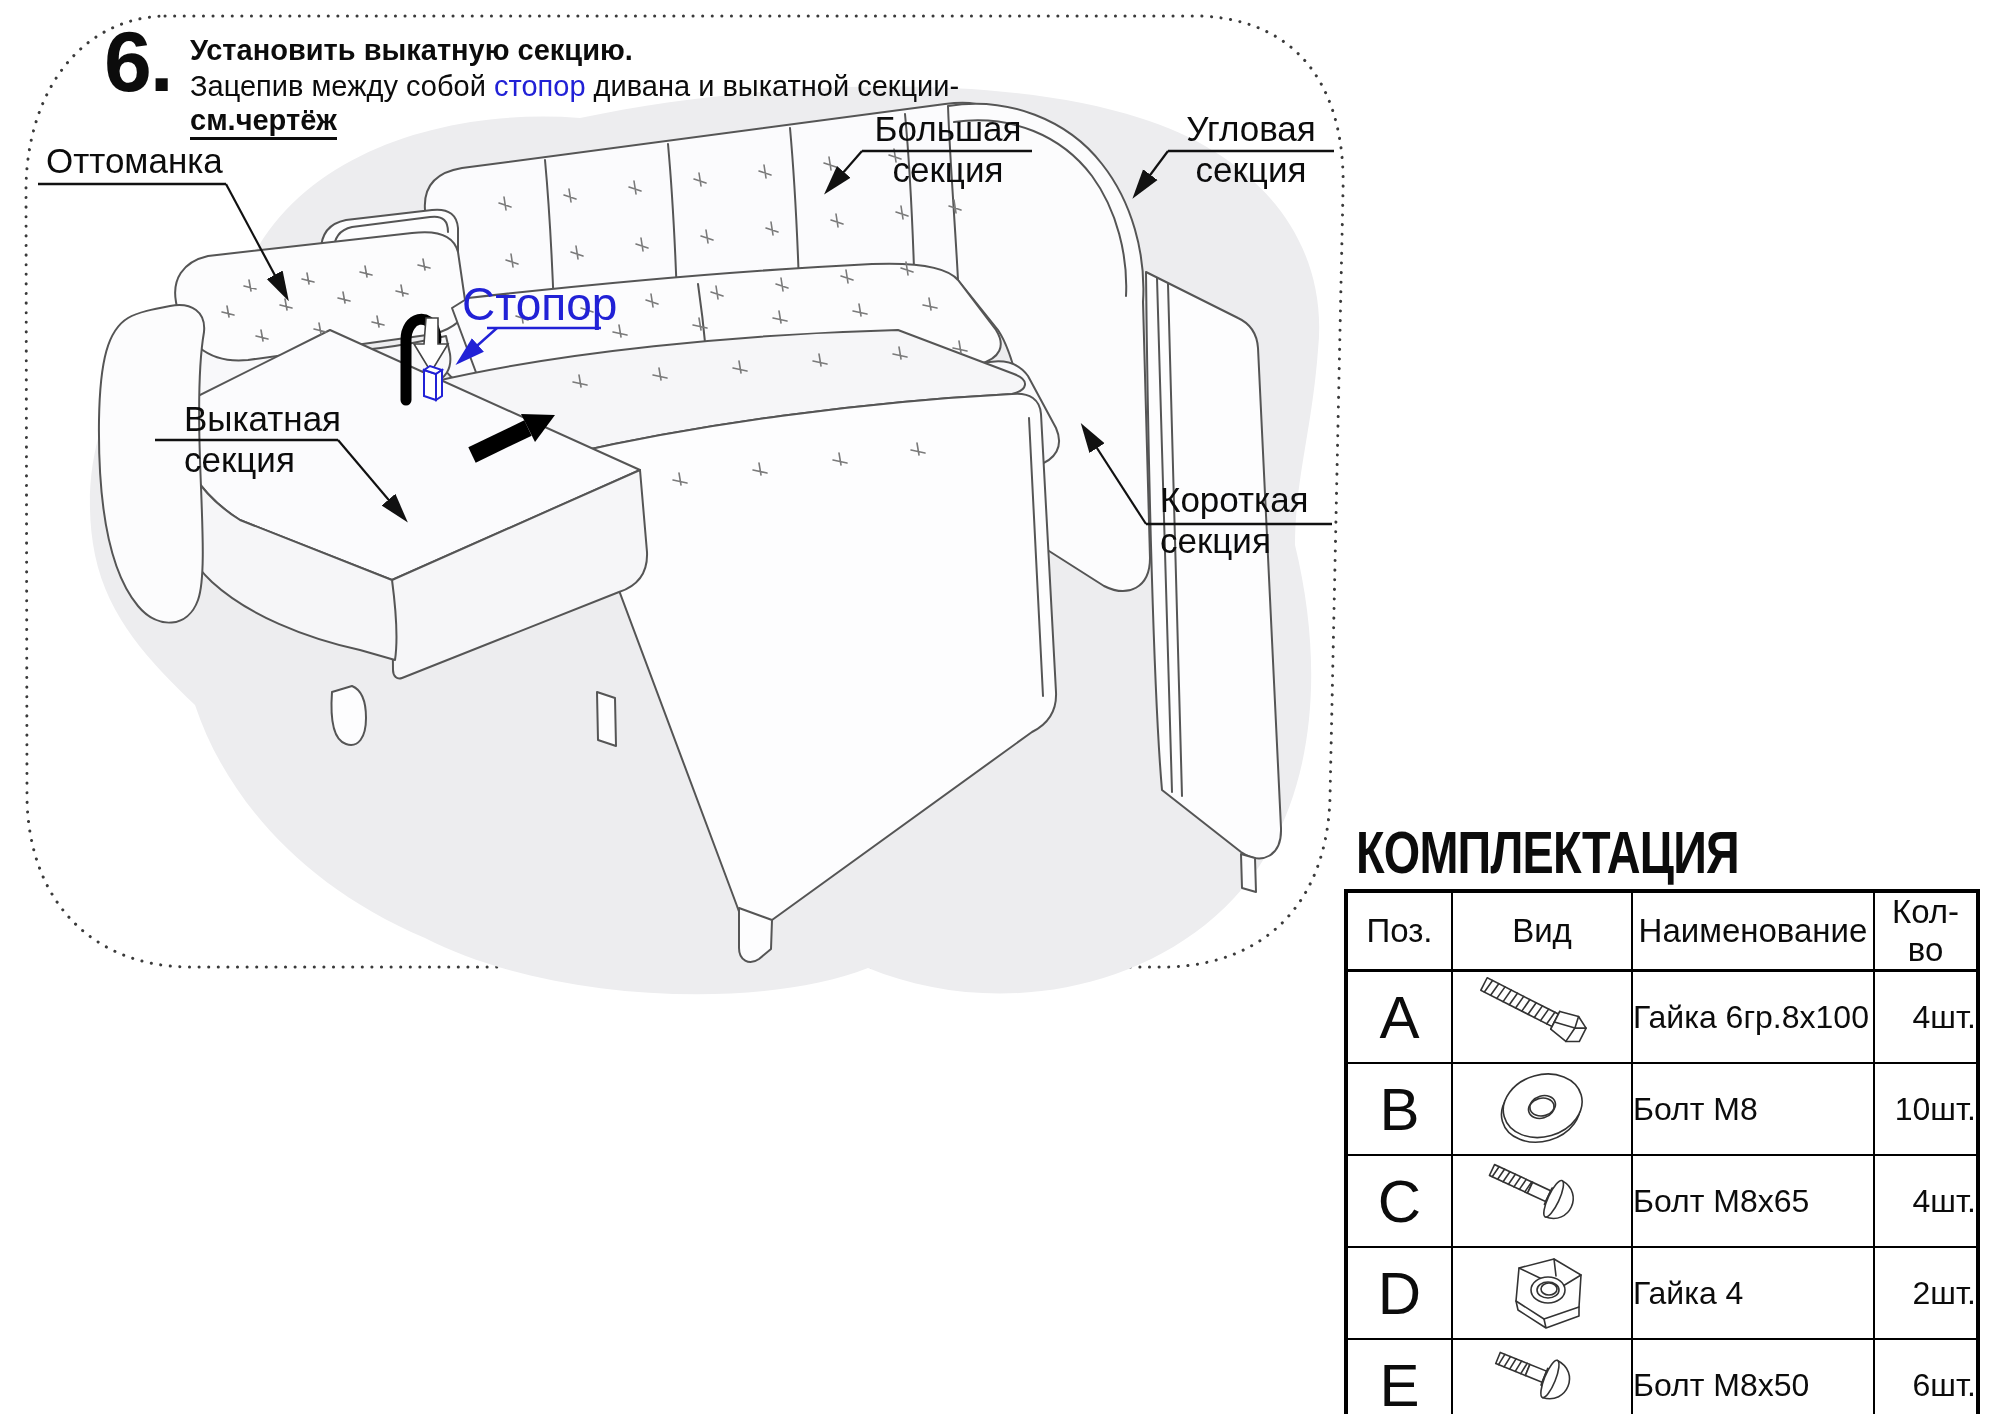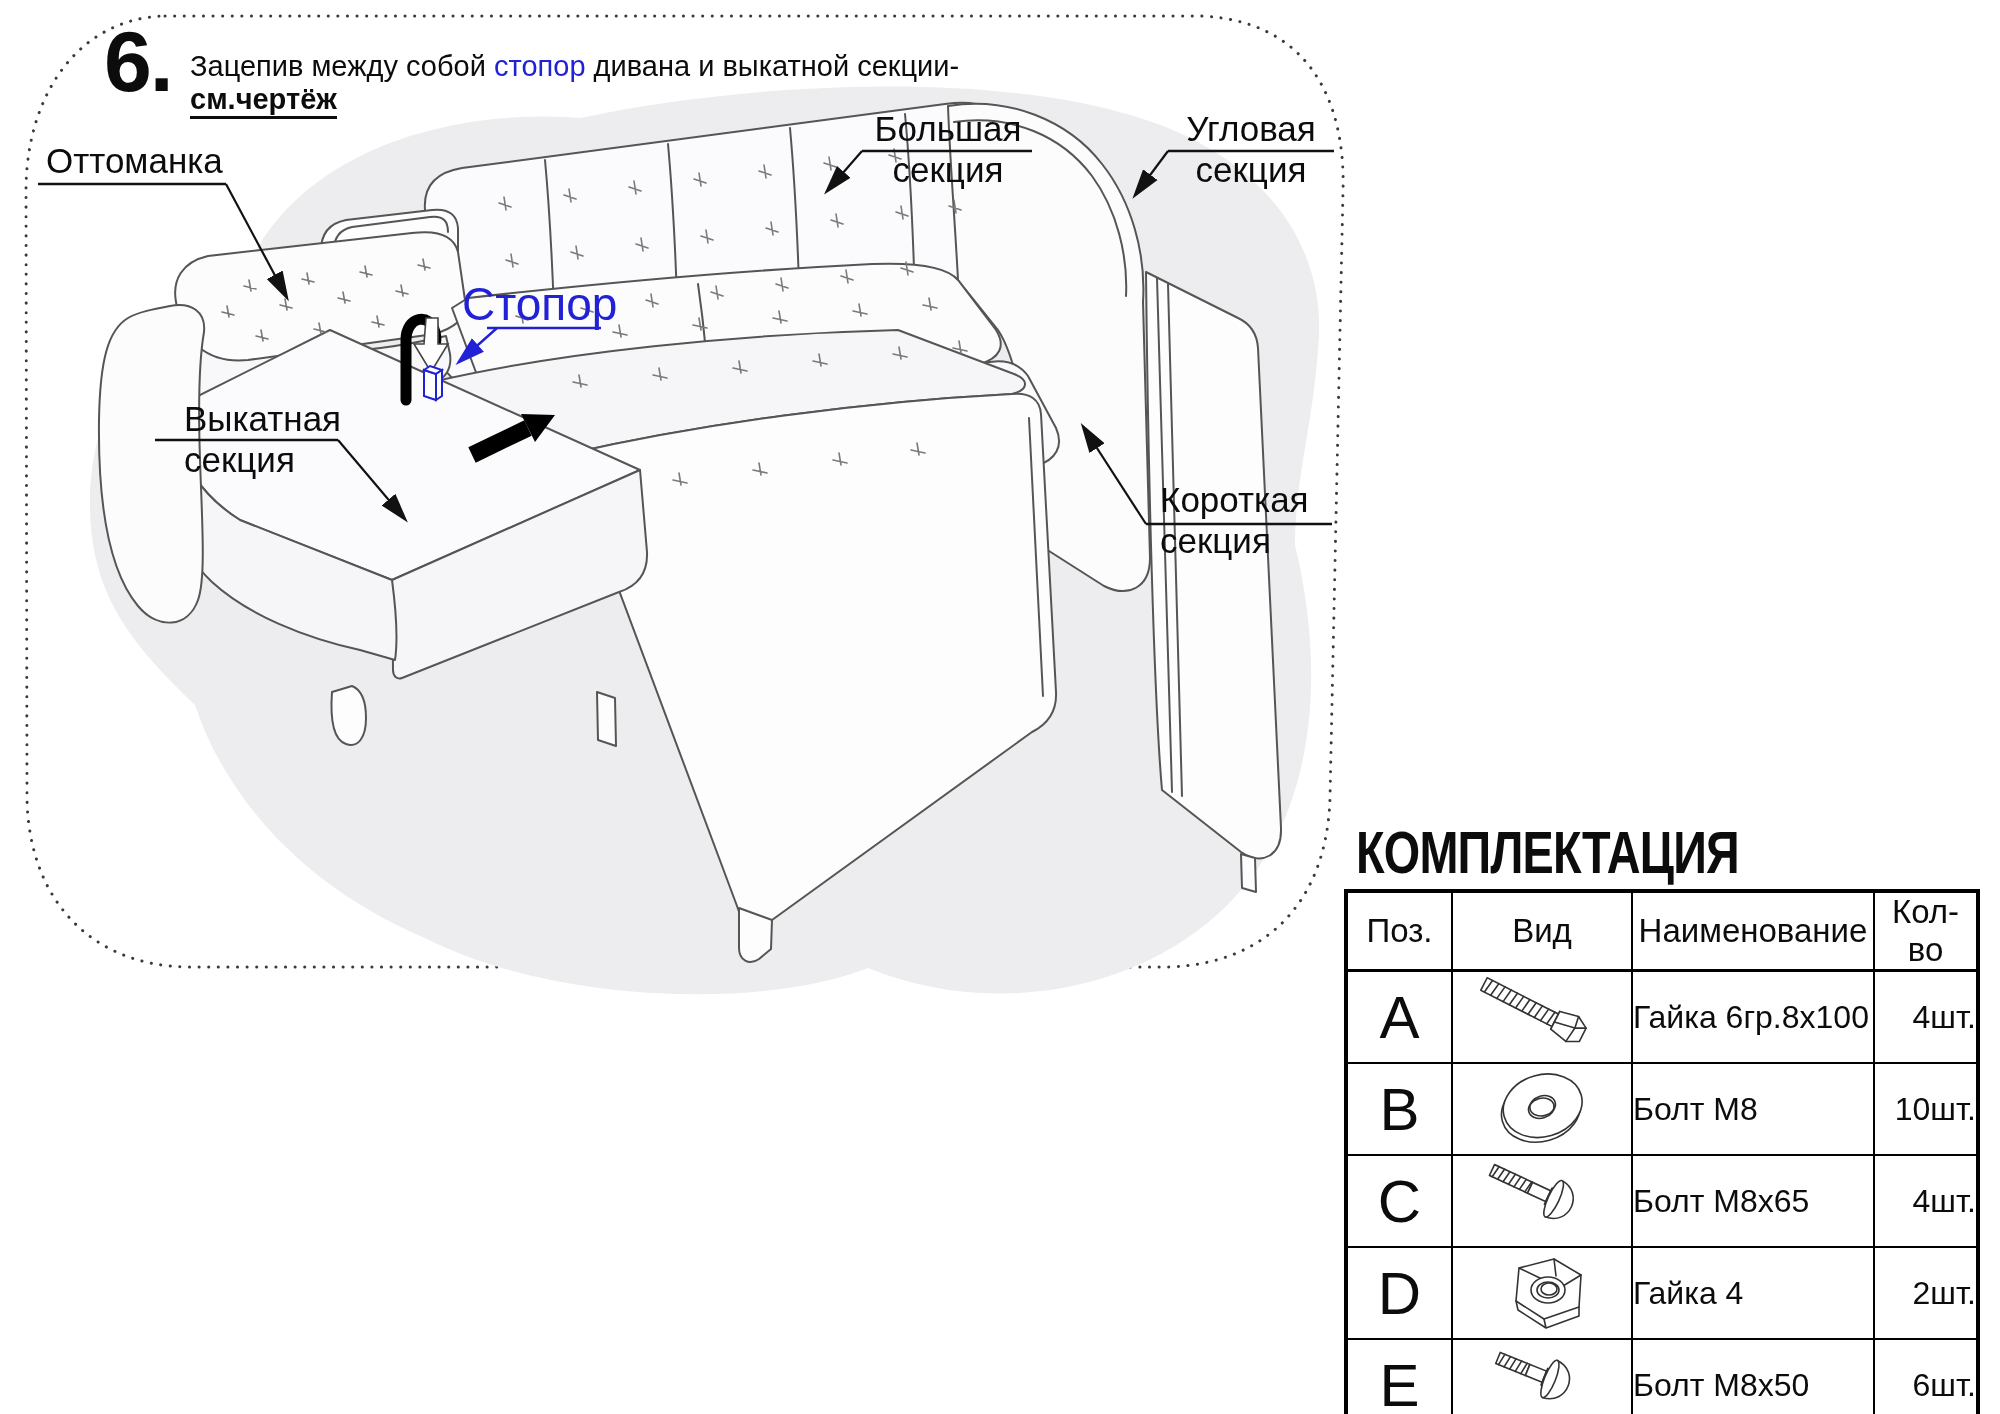--- a/index.html
+++ b/index.html
@@ -3,21 +3,21 @@
 <meta charset="utf-8">
 <style>
   html,body{margin:0;padding:0;background:#fff;}
   body{width:2000px;height:1414px;position:relative;overflow:hidden;
        font-family:"Liberation Sans",sans-serif;color:#0c0c0c;}
   .abs{position:absolute;}
   
   .step-number{left:104px;top:18px;font-size:86px;font-weight:700;line-height:1;letter-spacing:-2px;}
   .step-lines{left:190px;top:34px;width:900px;}
   .step-title{font-size:29px;font-weight:700;line-height:1.15;}
-  .step-body{font-size:29px;font-weight:400;margin-top:16px;line-height:1.15;}
+  .step-body{font-size:29px;font-weight:400;margin-top:3px;line-height:1.15;}
   .blue-text{color:#2121d6;}
   .see-drawing{font-weight:700;border-bottom:3px solid #0c0c0c;padding-bottom:1px;}
   
   svg.scene{left:0;top:0;}
   svg text{font-family:"Liberation Sans",sans-serif;fill:#0c0c0c;}
   .lbl{font-size:35px;}
   .lbl-blue{font-size:46px;fill:#2121d6;}
   .sofa-stroke{stroke:#555;stroke-width:2;fill:none;stroke-linecap:round;stroke-linejoin:round;}
   .sofa-face{stroke:#555;stroke-width:2;stroke-linejoin:round;}
   .tuft{stroke:#7a7a7a;stroke-width:1.6;fill:none;stroke-linecap:round;}
@@ -199,20 +199,21 @@
   <g>
     <text class="lbl" x="1160" y="512">Короткая</text>
     <line class="underline" x1="1146" y1="524" x2="1332" y2="524"></line>
     <text class="lbl" x="1160" y="553">секция</text>
     <path class="leader" d="M1146,524 L1084,428" marker-end="url(#ah)"></path>
   </g>
 </svg>
 
 <div class="abs step-number">6.</div>
 <div class="abs step-lines">
+  <div class="step-title">Установить выкатную секцию.</div>
   <div class="step-body"><span>Зацепив между собой </span><span class="blue-text">стопор</span><span> дивана и выкатной секции-</span><span class="see-drawing">см.чертёж</span></div>
 </div>
 
 <div class="abs kit-title">КОМПЛЕКТАЦИЯ</div>
 
 <table class="kit">
   <colgroup>
     <col style="width:106px">
       <col style="width:180px">
       <col style="width:242px">

